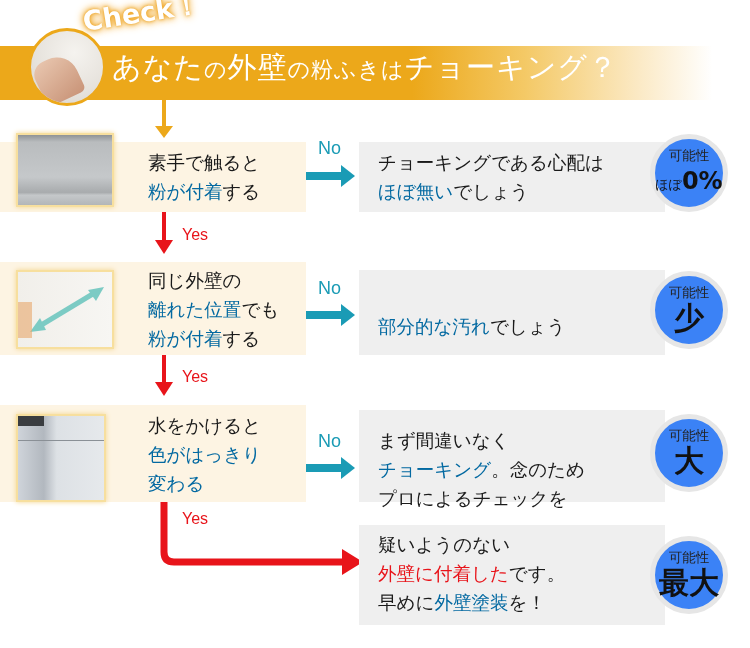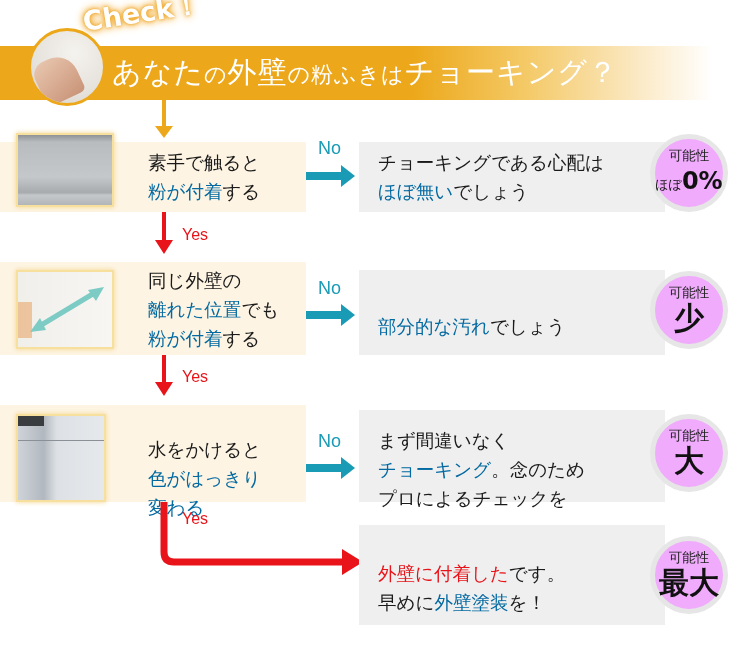--- a/index.html
+++ b/index.html
@@ -3,21 +3,21 @@
 <meta charset="utf-8">
 <style>
   html, body { margin:0; padding:0; }
   body { width:750px; height:648px; background:#ffffff; position:relative; overflow:hidden;
          font-family:"DejaVu Sans","Liberation Sans",sans-serif; color:#1a1a1a; }
   .abs { position:absolute; }
 
   
   .banner { left:0; top:46px; width:750px; height:54px;
             background:linear-gradient(to right,#eca81a 0%,#eca81a 55%,#f4c966 70%,#fbe9c4 85%,#ffffff 95%); }
-  .banner-title { left:112px; top:52px; font-size:29px; color:#ffffff; letter-spacing:1px; white-space:nowrap; line-height:40px; }
+  .banner-title { left:112px; top:52px; font-size:29px; color:#ffffff; letter-spacing:1px; white-space:nowrap; line-height:30px; }
   .banner-title .sm { font-size:22px; }
   .check-badge { left:86px; top:4px; font-size:27px; font-weight:bold; color:#ffffff;
                  transform:rotate(-9deg); transform-origin:left bottom;
                  text-shadow:0 0 6px #f1a92a,0 0 10px #f1a92a,0 0 3px #e99a10; font-family:"DejaVu Sans",sans-serif; }
   .hero-photo { left:28px; top:28px; width:72px; height:72px; border-radius:50%;
                 border:3px solid #eca81a; overflow:hidden;
                 background:radial-gradient(circle at 60% 30%,#f5f3ef 0%,#e6e2dc 60%,#d8d2ca 100%); }
   .hero-hand { position:absolute; left:6px; top:26px; width:42px; height:44px; border-radius:14px 22px 6px 10px;
                background:linear-gradient(160deg,#e9c7b0,#c99478); transform:rotate(-25deg); }
 
@@ -36,21 +36,21 @@
   .qbox { left:0; width:306px; background:#fdf4e3; }
   .qphoto { left:16px; width:94px; border:2px solid #f7df9e; box-shadow:0 0 5px #f3d48d; }
   .qtext { left:128px; font-size:18.5px; line-height:29px; white-space:nowrap;margin-left:20px; }
   .hl-orange { color:#0369a1; }
   .hl-red { color:#e8141a; }
 
   
   .abox { left:359px; width:306px; background:#efefef; }
   .atext { left:378px; font-size:18.5px; line-height:29px; white-space:nowrap; }
 
-  .badge { width:68px; height:68px; border-radius:50%; background:#f0abfc; border:5px solid #e6e6e6;
+  .badge { width:68px; height:68px; border-radius:50%; background:#3b82f6; border:5px solid #e6e6e6;
            text-align:center; }
   .badge-label { display:block; font-size:13.5px; margin-top:8px; line-height:16px; color:#222; }
   .badge-value { display:block; font-size:30px; line-height:36px; font-weight:bold; color:#111; }
   .badge-value.small { font-size:24px; }
   .badge-value .pre { font-size:13px; font-weight:normal; }
 
   .photo1 { background:linear-gradient(180deg,#8f9396 0%,#b9bcbe 10%,#c5c8ca 60%,#a8abad 82%,#c5c8ca 86%,#b3b6b8 100%); }
   .photo2 { background:linear-gradient(90deg,#f1efea,#f7f6f3); }
   .photo3 { background:linear-gradient(90deg,#cfd4da 0%,#b2b8bf 30%,#dde1e5 45%,#e6e9ec 100%); }
 </style>
@@ -119,21 +119,21 @@
 
 <div class="abs vline red" style="left:162px;top:355px;height:28px;"></div>
 <div class="abs red-head" style="left:155px;top:382px;"></div>
 <div class="abs yes" style="left:182px;top:368px;">Yes</div>
 
 <div class="abs qbox" style="top:405px;height:97px;"></div>
 <div class="abs qphoto photo3" style="top:414px;height:84px;width:86px;">
   <div style="position:absolute;left:0;top:0;width:26px;height:10px;background:#3a3d40;"></div>
   <div style="position:absolute;left:0;top:24px;width:86px;height:1px;background:#8a9096;"></div>
 </div>
-<div class="abs qtext" style="top:435px;">
+<div class="abs qtext" style="top:411px;">
   <span>水をかけると</span><br>
   <span class="hl-orange">色がはっきり</span><br>
   <span class="hl-orange">変わる</span>
 </div>
 <div class="abs no" style="left:318px;top:431px;">No</div>
 <div class="abs teal-line" style="left:306px;top:464px;width:36px;"></div>
 <div class="abs teal-head" style="left:341px;top:457px;"></div>
 <div class="abs abox" style="top:410px;height:92px;"></div>
 <div class="abs atext" style="top:410px;margin-top:16px;">
   <span>まず間違いなく</span><br>
@@ -146,20 +146,20 @@
 </div>
 
 <svg class="abs" style="left:150px;top:502px;" width="215" height="80">
   <path d="M14 0 L14 50 Q14 60 24 60 L196 60" stroke="#e8141a" stroke-width="7" fill="none"></path>
   <polygon points="192,47 213,60 192,73" fill="#e8141a"></polygon>
 </svg>
 <div class="abs yes" style="left:182px;top:510px;">Yes</div>
 
 <div class="abs abox" style="top:525px;height:100px;"></div>
 <div class="abs atext" style="top:530px;">
-  <br>
+  <span>疑いようのない</span><br>
   <span class="hl-red">外壁に付着した</span><span>です。</span><br>
   <span>早めに</span><span class="hl-orange">外壁塗装</span><span>を！</span>
 </div>
 <div class="abs badge" style="left:650px;top:536px;">
   <span class="badge-label">可能性</span>
   <span class="badge-value">最大</span>
 </div>
 
 </body></html>

